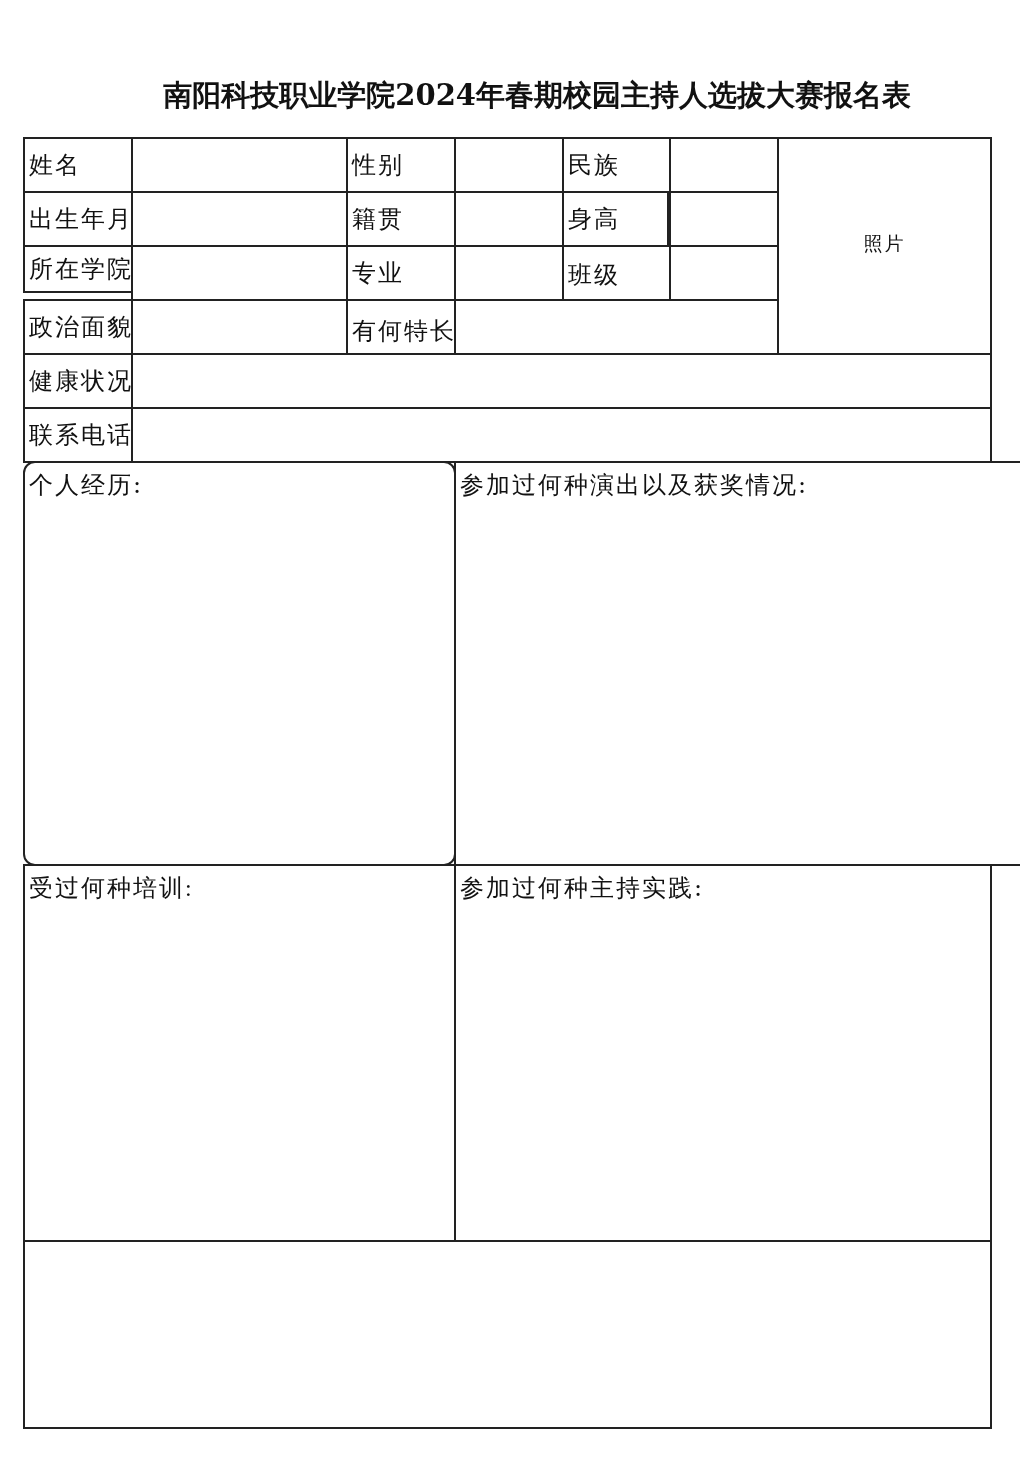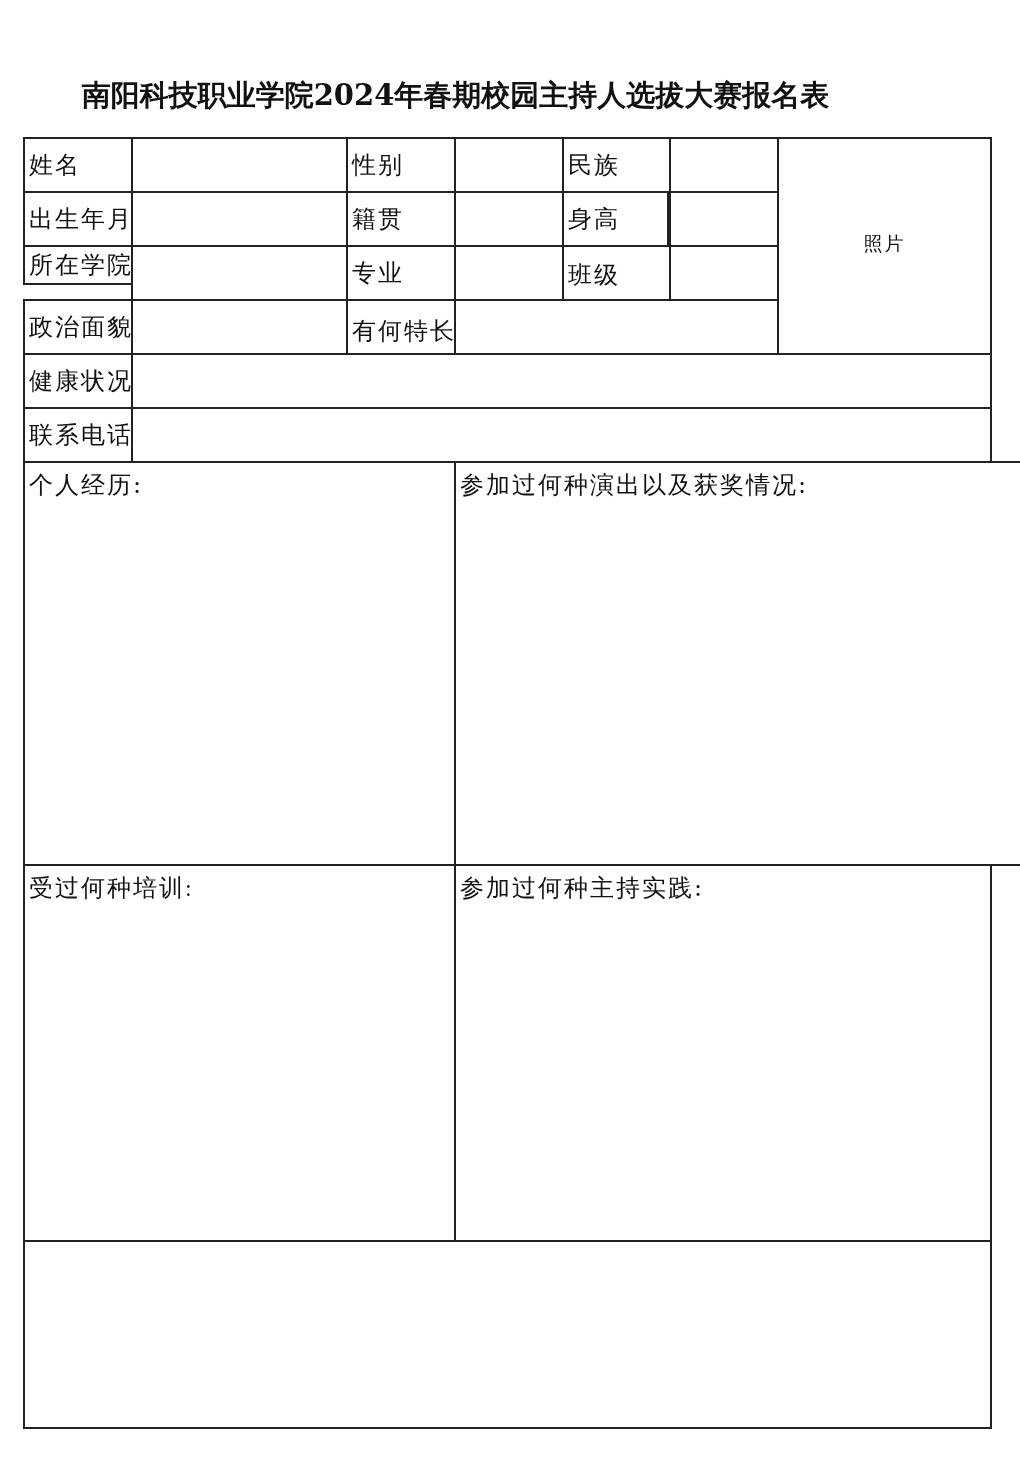--- a/index.html
+++ b/index.html
@@ -1,18 +1,18 @@
 <!DOCTYPE html>
 <html><head>
   <meta charset="utf-8">
   <style>
     html, body { margin: 0; padding: 0; background: #ffffff; }
     body { width: 1020px; height: 1473px; position: relative; overflow: hidden;
            font-family: "DejaVu Serif", "Liberation Serif", serif; color: #111; }
-    .title { position: absolute; left: 0; top: 76px; width: 911px; text-align: center;
+    .title { position: absolute; left: 0; top: 76px; width: 911px; text-align: right;
              font-size: 29px; font-weight: bold; letter-spacing: 0px;
              font-family: "DejaVu Serif", "Liberation Serif", serif; }
     .cell { position: absolute; box-sizing: border-box; border: 2px solid #222; background: #fff; }
     .lbl { position: absolute; left: 4px; font-size: 24px; letter-spacing: 2px; white-space: nowrap; }
     .mid { top: 50%; transform: translateY(-50%); }
     .topl { top: 6px; }
     .center { position: absolute; left: 0; right: 0; top: 50%; transform: translateY(-50%);
               text-align: center; font-size: 19px; letter-spacing: 2px; }
   </style>
 </head>
@@ -41,21 +41,21 @@
   <div class="cell" style="left:131px;top:191px;width:217px;height:56px;"></div>
   <div class="cell" style="left:346px;top:191px;width:110px;height:56px;">
     <span class="lbl mid">籍贯</span>
   </div>
   <div class="cell" style="left:454px;top:191px;width:110px;height:56px;"></div>
   <div class="cell" style="left:562px;top:191px;width:107px;height:56px;">
     <span class="lbl mid">身高</span>
   </div>
   <div class="cell" style="left:669px;top:191px;width:110px;height:56px;"></div>
 
-  <div class="cell" style="left:23px;top:245px;width:110px;height:40px;">
+  <div class="cell" style="left:23px;top:245px;width:110px;height:48px;">
     <span class="lbl mid">所在学院</span>
   </div>
   <div class="cell" style="left:131px;top:245px;width:217px;height:56px;"></div>
   <div class="cell" style="left:346px;top:245px;width:110px;height:56px;">
     <span class="lbl mid">专业</span>
   </div>
   <div class="cell" style="left:454px;top:245px;width:110px;height:56px;"></div>
   <div class="cell" style="left:562px;top:245px;width:109px;height:60px;">
     <span class="lbl mid">班级</span>
   </div>
@@ -79,21 +79,21 @@
   <div class="cell" style="left:23px;top:353px;width:110px;height:56px;">
     <span class="lbl mid">健康状况</span>
   </div>
   <div class="cell" style="left:131px;top:353px;width:861px;height:56px;"></div>
 
   <div class="cell" style="left:23px;top:407px;width:110px;height:56px;">
     <span class="lbl mid">联系电话</span>
   </div>
   <div class="cell" style="left:131px;top:407px;width:861px;height:56px;"></div>
 
-  <div class="cell" style="left:23px;top:461px;width:433px;height:405px;">
+  <div class="cell" style="left:23px;top:461px;width:433px;height:405px;border-radius:12px;">
     <span class="lbl topl">个人经历:</span>
   </div>
   <div class="cell" style="left:454px;top:461px;width:627px;height:405px;">
     <span class="lbl topl">参加过何种演出以及获奖情况:</span>
   </div>
 
   <div class="cell" style="left:23px;top:864px;width:433px;height:378px;font-family:Liberation Serif, serif;">
     <span class="lbl topl">受过何种培训:</span>
   </div>
   <div class="cell" style="left:454px;top:864px;width:538px;height:378px;">

